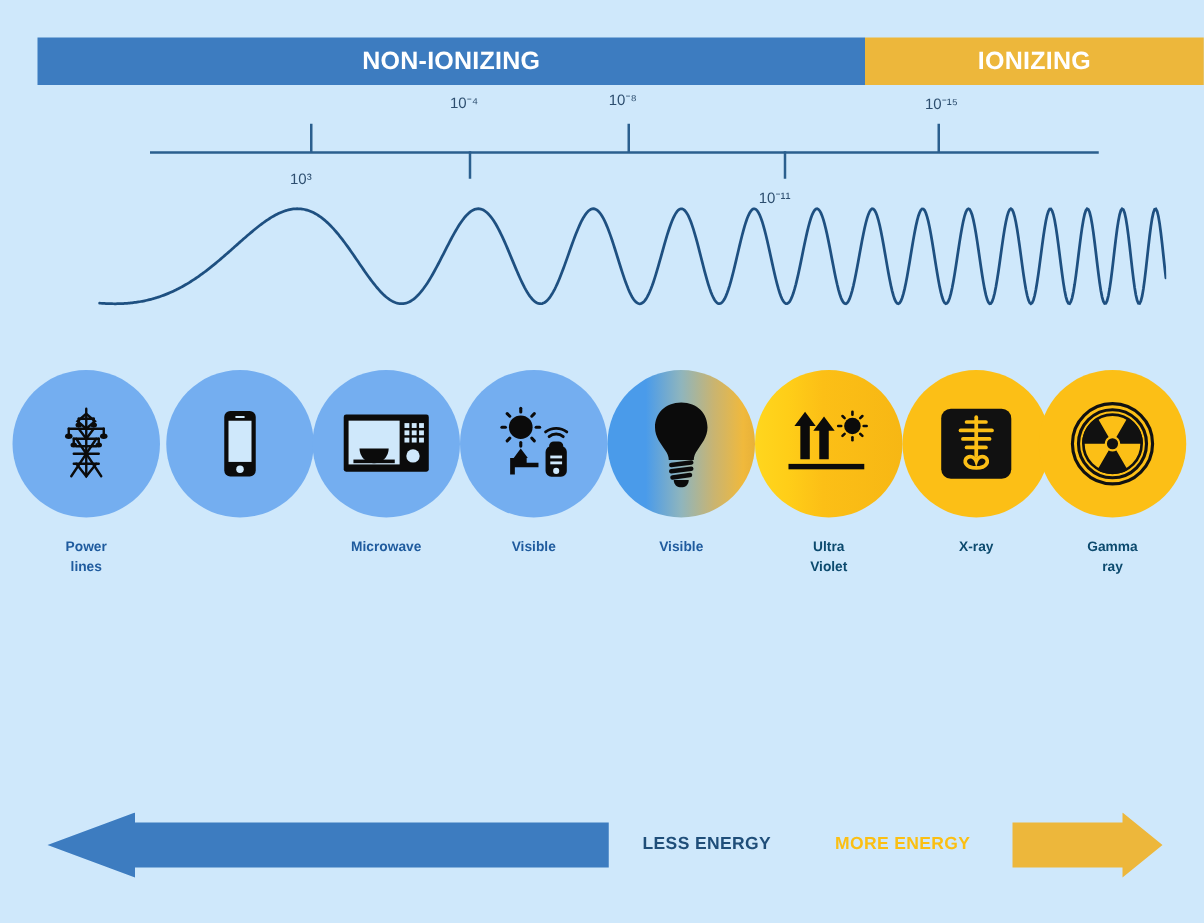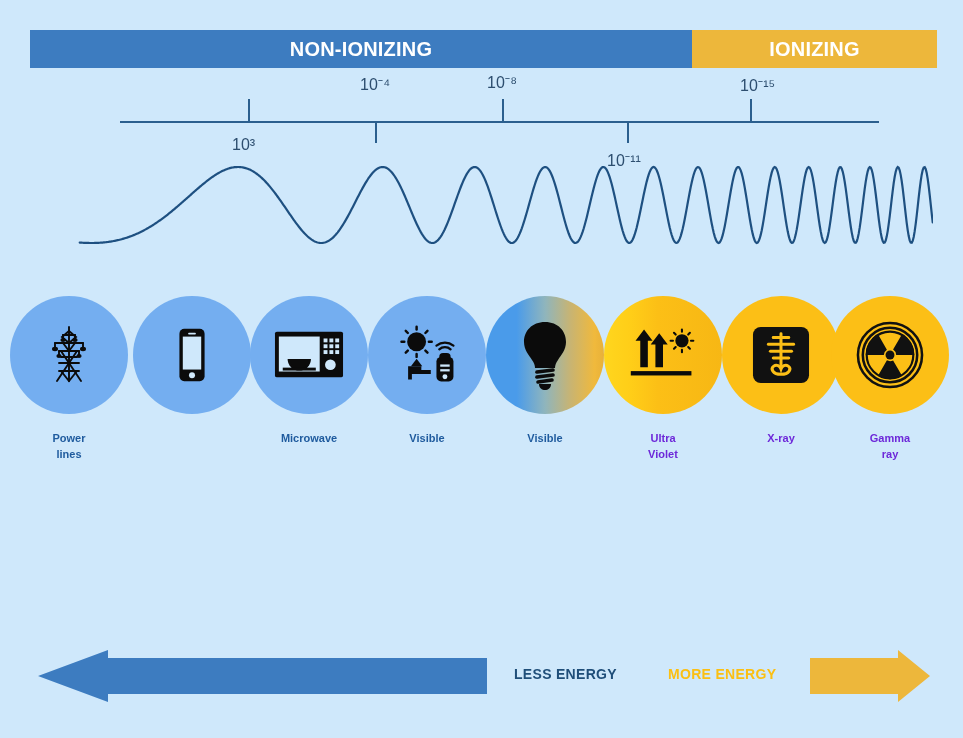--- a/index.html
+++ b/index.html
@@ -34,21 +34,21 @@
     font-size: 20px;
     letter-spacing: 0.2px;
   }
   .band-nonionizing {
     left: 30px;
     width: 662px;
     background: #3d7cc0;
   }
   .band-ionizing {
     left: 692px;
-    width: 245px;
+    width: 271px;
     background: #edb73b;
   }
 
   
   .axis-caption {
     position: absolute;
     left: 6px;
     top: 88px;
     width: 104px;
     text-align: right;
@@ -69,21 +69,21 @@
   .tick {
     position: absolute;
     width: 2px;
     background: #2b5f8e;
   }
   .tick.up   { top: 99px;  height: 23px; }
   .tick.down { top: 121px; height: 22px; }
 
   .axis-label {
     position: absolute;
-    font-size: 16px;
+    font-size: 12px;
     color: #2d4e6f;
     white-space: nowrap;
   }
 
   
   #wave {
     position: absolute;
     left: 30px;
     top: 150px;
   }
@@ -123,21 +123,21 @@
       #fcbf16 46%,
       #f7b714 100%);
   }
   .caption {
     margin-top: 16px;
     font-size: 11px;
     font-weight: bold;
     line-height: 16px;
     color: #1f5b9e;
   }
-  .caption.gold { color: #6d28d9; }
+  .caption.gold { color: #0c4a6e; }
 
   
   .energy-row { position: absolute; top: 650px; left: 0; width: 828px; height: 60px; }
   .energy-text {
     position: absolute;
     top: 16px;
     font-size: 14px;
     font-weight: bold;
     letter-spacing: 0.3px;
     white-space: nowrap;

